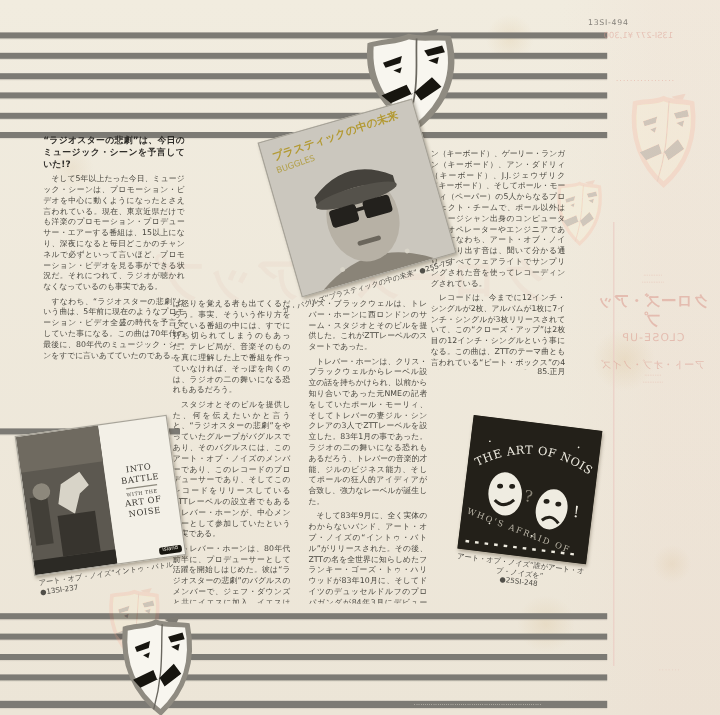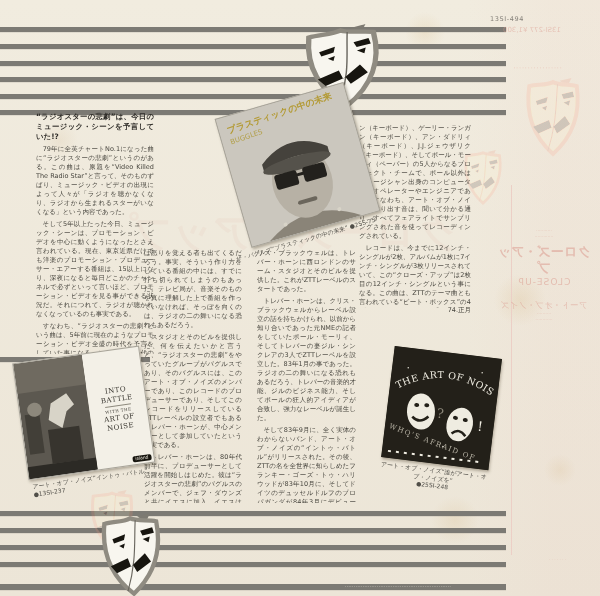--- a/index.html
+++ b/index.html
@@ -120,21 +120,20 @@
 
   <svg class="mask-logo" style="left:299px;top:26px;width:90px;height:84px;transform:rotate(-5deg)" viewBox="0 0 100 118" preserveAspectRatio="none">
       <use href="#masksShield"></use>
     </svg>
   <svg class="mask-logo" style="left:96px;top:514px;width:72px;height:84px;transform:rotate(-3deg)" viewBox="0 0 100 118" preserveAspectRatio="none">
       <use href="#masksShield"></use>
     </svg>
 
   <div class="col" style="left:36px;top:112px;width:118px;height:242px">
     <p class="headline">“ラジオスターの悲劇”は、今日のミュージック・シーンを予言していた!?</p>
-    <p>　79年に全英チャートNo.1になった曲に“ラジオスターの悲劇”というのがある。この曲は、原題を“Video Killed The Radio Star”と言って、そのものずばり、ミュージック・ビデオの出現によって人々が「ラジオを聴かなくなり、ラジオから生まれるスターがいなくなる」という内容であった。</p>
     <p>　そして5年以上たった今日、ミュージック・シーンは、プロモーション・ビデオを中心に動くようになったとさえ言われている。現在、東京近県だけでも洋楽のプロモーション・プロデューサー・エアーする番組は、15以上になり、深夜になると毎日どこかのチャンネルで必ずといって言いほど、プロモーション・ビデオを見る事ができる状況だ。それにつれて、ラジオが聴かれなくなっているのも事実である。</p>
     <p>　すなわち、“ラジオスターの悲劇”という曲は、5年前に現在のようなプロモーション・ビデオ全盛の時代を予言をしていた事になる。この曲は70年代の最後に、80年代のミュージック・シーンをすでに言いあてていたのである。</p>
 
   </div>
 
   <div class="col" style="left:144px;top:249px;width:98px;height:254px">
     <p>は怒りを覚える者も出てくるだろう。事実、そういう作り方をしている番組の中には、すでに打ち切られてしまうのもあった。テレビ局が、音楽そのものを真に理解した上で番組を作っていなければ、そっぽを向くのは、ラジオの二の舞いになる恐れもあるだろう。</p>
     <p>　スタジオとそのビルを提供した、何を伝えたいかと言うと、“ラジオスターの悲劇”をやっていたグループがバグルスであり、そのバグルスには、このアート・オブ・ノイズのメンバーであり、このレコードのプロデューサーであり、そしてこのレコードをリリースしているZTTレーベルの設立者でもあるトレバー・ホーンが、中心メンバーとして参加していたという事実である。</p>
     <p>　トレバー・ホーンは、80年代前半に、プロデューサーとして活躍を開始しはじめた。彼は“ラジオスターの悲劇”のバグルスのメンバーで、ジェフ・ダウンズと共にイエスに加入。イエスは解散し、再びバグルスのアルバムを制作したがヒットしなかった。プロデュースの主なところは、ABCの“ルック・オブ・ラヴ”、マルコム・マクラーレンの“マルコムだ”、再結成のイエスの“ロンリー・ハート”などで、こういうヒットを作れる事を証明して、トレバーは一つの大きな事件を引き起こす。アイランド・レコード会長のク</p>
   </div>
@@ -143,21 +142,21 @@
     <p>リス・ブラックウェルは、トレバー・ホーンに西ロンドンのサーム・スタジオとそのビルを提供した。これがZTTレーベルのスタートであった。</p>
     <p>　トレバー・ホーンは、クリス・ブラックウェルからレーベル設立の話を持ちかけられ、以前から知り合いであった元NMEの記者をしていたポール・モーリィ、そしてトレバーの妻ジル・シンクレアの3人でZTTレーベルを設立した。83年1月の事であった。ラジオの二の舞いになる恐れもあるだろう、トレバーの音楽的才能、ジルのビジネス能力、そしてポールの狂人的アイディアが合致し、強力なレーベルが誕生した。</p>
     <p>　そして83年9月に、全く実体のわからないバンド、アート・オブ・ノイズの“イントゥ・バトル”がリリースされた。その後、ZTTの名を全世界に知らしめたフランキー・ゴーズ・トゥ・ハリウッドが83年10月に、そしてドイツのデュッセルドルフのプロパガンダが84年3月にデビューし、プロデューサー、トレバー・ホーンの名とZTTレーベルの名は、一躍注目を浴びる存在になった。</p>
 
   </div>
 
   <div class="col" style="left:359px;top:124px;width:112px;height:184px">
     <p>ン（キーボード）、ゲーリー・ランガン（キーボード）、アン・ダドリィ（キーボード）、J.J.ジェウザリク（キーボード）、そしてポール・モーリィ（ペーパー）の5人からなるプロジェクト・チームで、ポール以外はミュージシャン出身のコンピューター・オペレーターやエンジニアである。すなわち、アート・オブ・ノイズの作り出す音は、聞いて分かる通り、すべてフェアライトでサンプリングされた音を使ってレコーディングされている。</p>
     <p>　レコードは、今までに12インチ・シングルが2枚、アルバムが1枚に7インチ・シングルが3枚リリースされていて、この“クローズ・アップ”は2枚目の12インチ・シングルという事になる。この曲は、ZTTのテーマ曲とも言われている“ビート・ボックス”の4ヴァージョンである。2番目は“ビート・ボックス―ディヴァージョン”、3番目は気に入っている“クローズ”である。初めて“ビート・ボックス”を聞いた時は、またまたブッ飛んでしまい、筆者はそのスゴサに完全に脱帽してしまった。ホント、スゴイ、あなた方も、アート・オブ・ノイズの楽曲のスゴサに、感慨深な事であろう。</p>
   </div>
-  <div class="sig">74.正月</div>
+  <div class="sig">85.正月</div>
 
   <div class="album buggles-wrap">
     <div class="buggles-cover cover-shadow">
       <svg width="132" height="132" viewBox="0 0 132 132">
         <rect width="132" height="132" fill="#cbc7be"></rect>
         <text x="8" y="17" font-size="9" font-weight="bold" fill="#b39a33" transform="rotate(-3 8 17)">プラスティックの中の未来</text>
         <text x="8" y="28" font-size="7" fill="#b3a04a" transform="rotate(-3 8 28)">BUGGLES</text>
         <path d="M18 132 Q66 100 114 132 Z" fill="#8a8478"></path>
         <ellipse cx="66" cy="84" rx="30" ry="36" fill="#b7b1a5"></ellipse>
         <path d="M32 56 Q66 30 100 56 L100 66 Q66 48 32 66 Z" fill="#45423c"></path>

